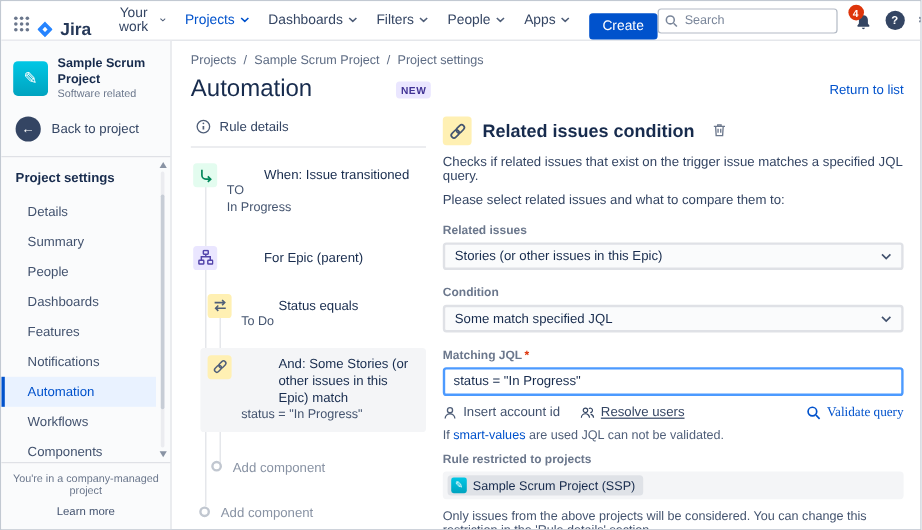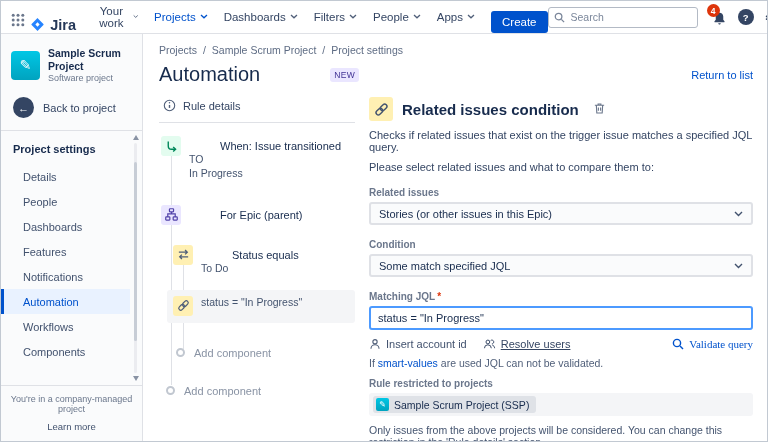--- a/index.html
+++ b/index.html
@@ -85,21 +85,21 @@
 
   
   .main { flex:1; min-width:0; padding:10px 14px 6px 16px; display:flex;
           flex-direction:column; overflow:hidden; }
   .breadcrumb { display:flex; align-items:center; font-size:10.5px; color:#5e6c84; }
   .crumb { cursor:pointer; }
   .crumb:not(:last-child)::after { content:"/"; margin:0 6px; color:#5e6c84; }
   .title-row { display:flex; align-items:center; margin-top:7px; }
   .page-title { font-size:20px; font-weight:500; color:#172b4d; }
   .new-badge { margin-left:70px; background:var(--new_badge_bg); color:var(--new_badge_text);
-               font-size:8.5px; font-weight:400; letter-spacing:.4px; padding:2px 4px;
+               font-size:8.5px; font-weight:700; letter-spacing:.4px; padding:2px 4px;
                border-radius:3px; }
   .return-link { margin-left:auto; color:var(--accent); font-size:11px; cursor:pointer; }
 
   .content { display:flex; margin-top:11px; flex:1; min-height:0; }
   .timeline-col { width:196px; flex:none; }
   .form-col { flex:1; margin-left:14px; min-width:0; }
 
   
   .rule-row { display:flex; align-items:center; gap:7px; padding:2px 0 10px 4px;
               border-bottom:1px solid var(--border); font-size:11px; color:#344563; cursor:pointer; }
@@ -115,21 +115,21 @@
   .tl-title { font-size:11px; color:#172b4d; line-height:1.3; padding-top:3px;margin-left:31px; }
   .tl-sub { font-size:10.5px; color:#44546f; line-height:1.3; }
   .tl-trigger { margin-bottom:24px; }
   .tl-nested { margin-left:12px; position:relative; margin-top:20px; }
   .tl-line-nested { position:absolute; left:9.5px; top:2px; bottom:10px; width:1px;
                     background:var(--border); }
   .tl-cond1 { margin-bottom:14px; }
   .tl-cond2 { background:var(--selected_bg); border-radius:3px; padding:6px 6px 7px;
               margin-left:-6px; margin-bottom:24px; }
   .tl-cond2 .tl-title { padding-top:1px; }
-  .tl-add { display:flex; align-items:center; gap:9px; font-size:11px; color:#8993a4;
+  .tl-add { display:flex; gap:9px; font-size:11px; color:#8993a4;
             position:relative; z-index:1; cursor:pointer; }
   .add-circle { width:9px; height:9px; border:2px solid #c1c7d0; border-radius:50%;
                 background:#fff; flex:none; }
   .tl-add.inner .add-circle { margin-left:3px; }
   .tl-add.outer { margin-top:26px; }
   .tl-add.outer .add-circle { margin-left:5px; }
 
   
   .form-head { display:flex; align-items:center; gap:9px; }
   .form-head-icon { width:24px; height:24px; background:var(--yellow_bg); border-radius:3px;
@@ -255,33 +255,36 @@
 
   <div class="layout">
 
     <aside class="sidebar">
       <div class="project-block">
         <div class="project-icon">
           <span>✎</span>
         </div>
         <div>
           <div class="project-name">Sample Scrum Project</div>
-          <div class="project-type">Software project</div>
+          <div class="project-type">Software related</div>
         </div>
       </div>
       <div class="back-row">
         <div class="back-circle">←</div>
         <span class="back-label">Back to project</span>
       </div>
       <div class="side-divider"></div>
 
       <div class="side-scroll-wrap">
         <div class="section-title">Project settings</div>
         <div class="menu-item">
             <span>Details</span>
+          </div>
+        <div class="menu-item">
+            <span>Summary</span>
           </div>
         <div class="menu-item">
             <span>People</span>
           </div>
         <div class="menu-item">
             <span>Dashboards</span>
           </div>
         <div class="menu-item">
             <span>Features</span>
           </div>
@@ -385,20 +388,21 @@
               <div class="tl-item tl-cond2">
                 <div class="tl-icon yellow">
                   <svg width="13" height="13" viewBox="0 0 16 16">
                     <g transform="rotate(-45 8 8)" fill="none" stroke="#505F79" stroke-width="1.5">
                       <rect x="0.8" y="5.6" width="8" height="4.8" rx="2.4"></rect>
                       <rect x="7.2" y="5.6" width="8" height="4.8" rx="2.4"></rect>
                     </g>
                   </svg>
                 </div>
                 <div>
+                  <div class="tl-title">And: Some Stories (or other issues in this Epic) match</div>
                   <div class="tl-sub">status = "In Progress"</div>
                 </div>
               </div>
 
               <div class="tl-add inner">
                 <div class="add-circle"></div>
                 <span>Add component</span>
               </div>
             </div>
 

